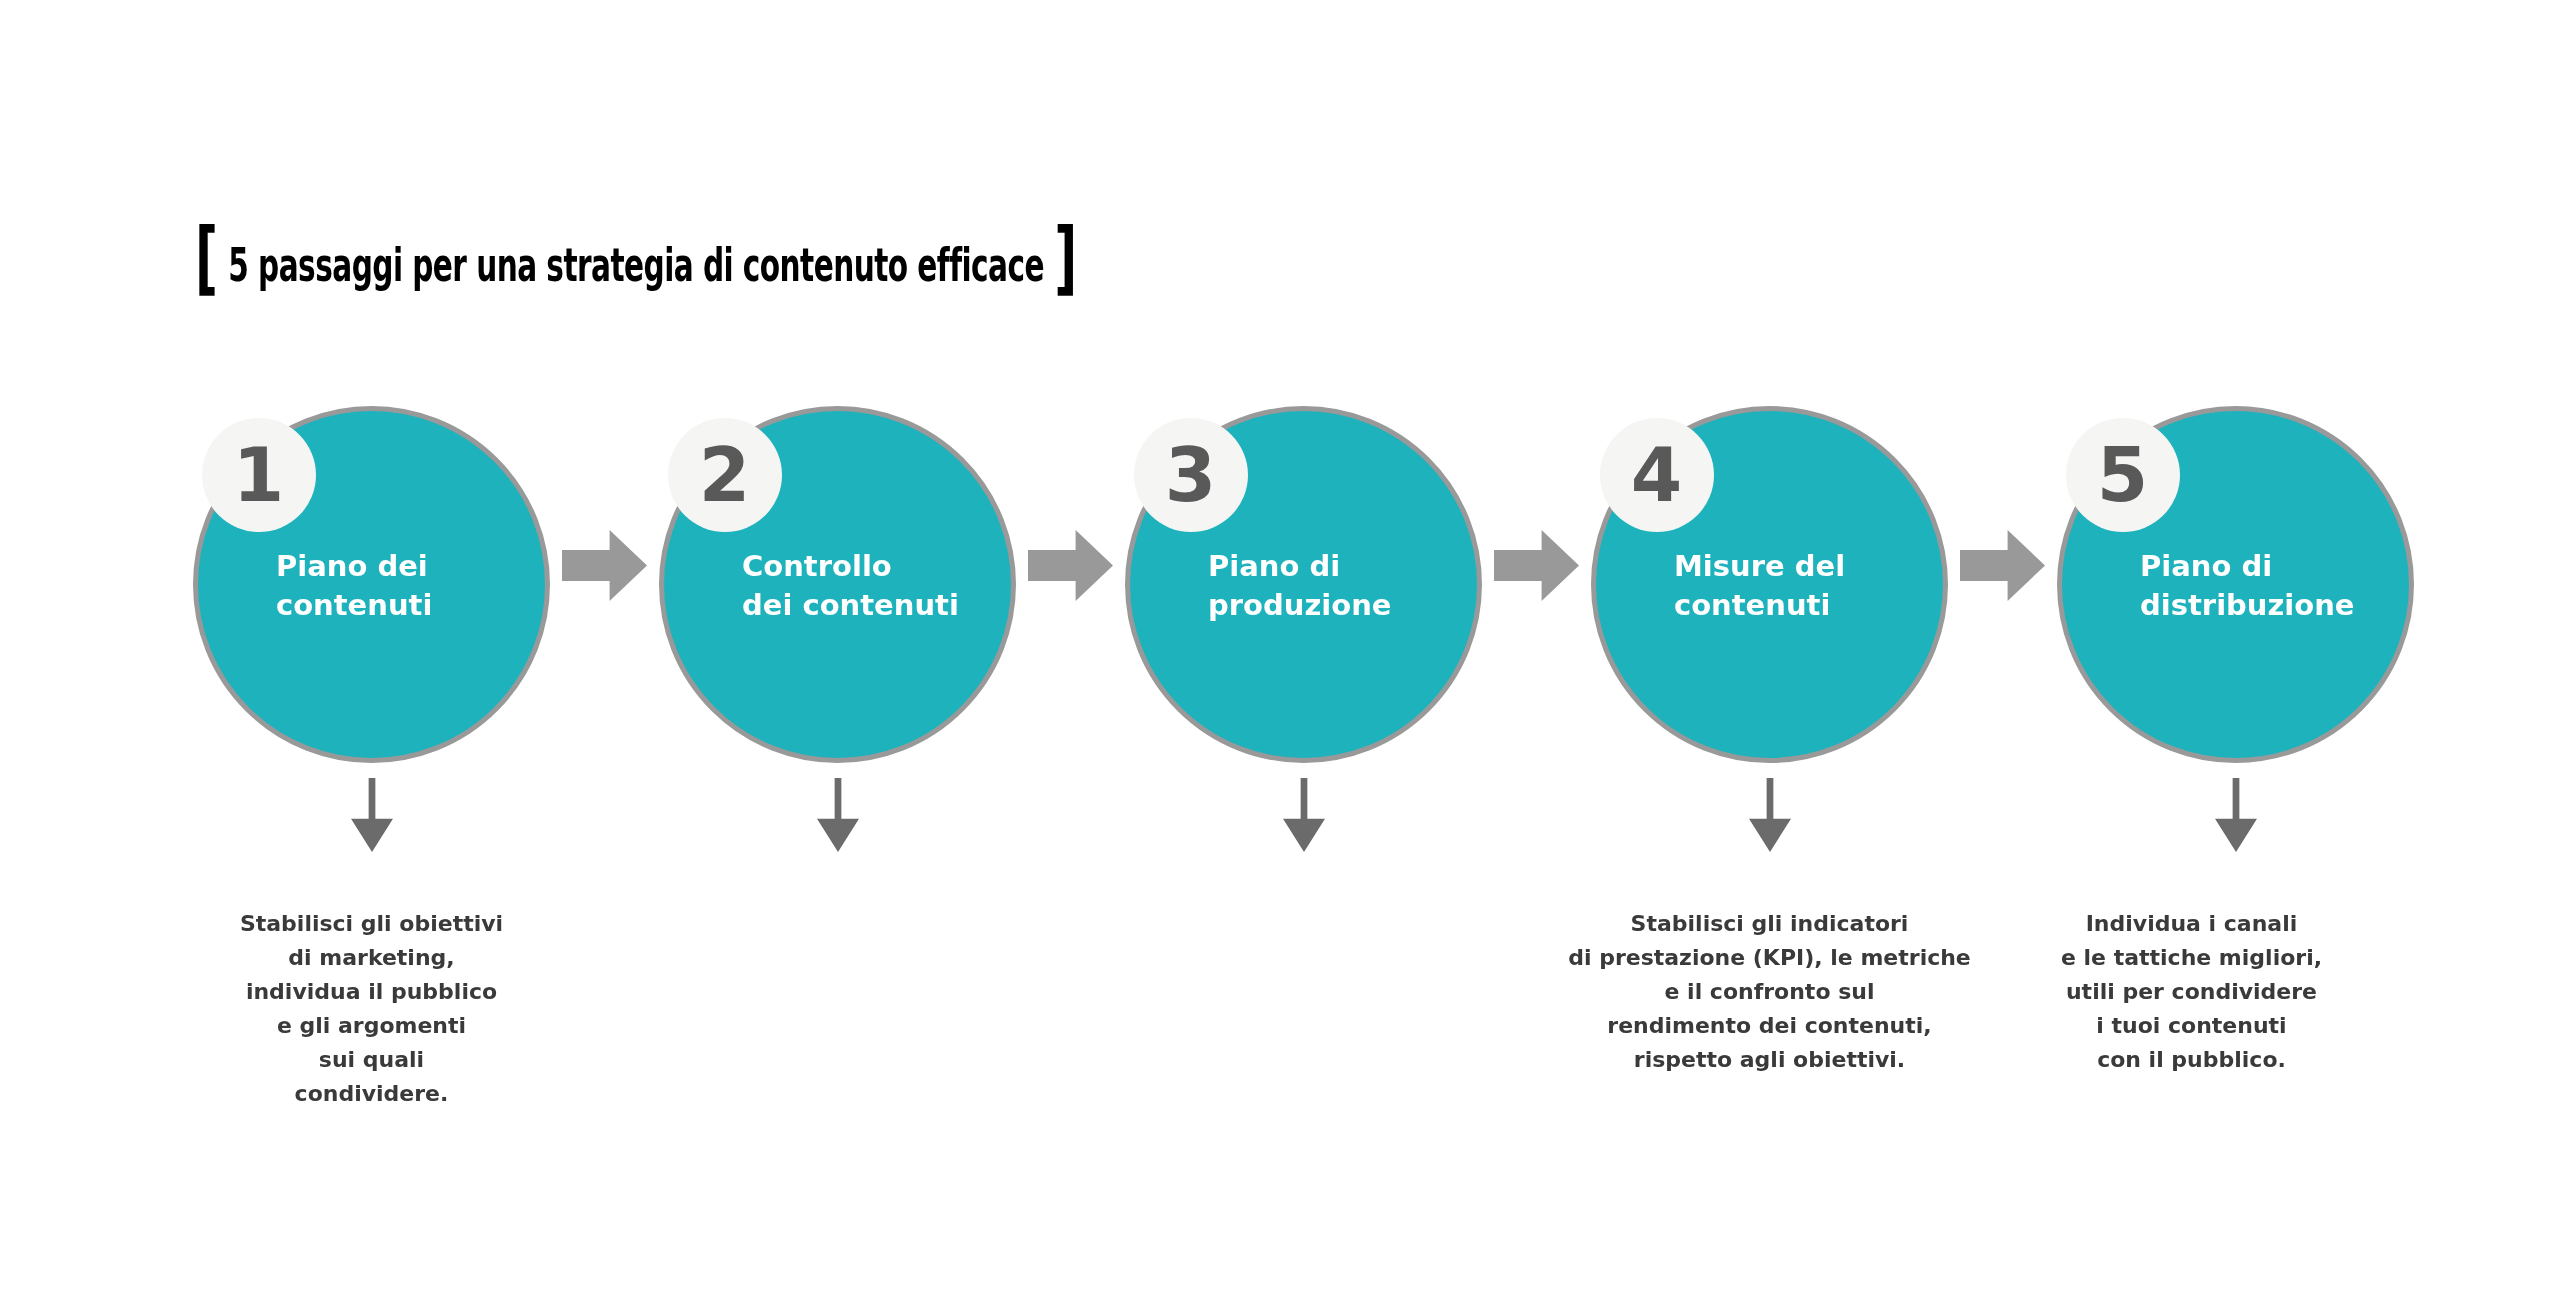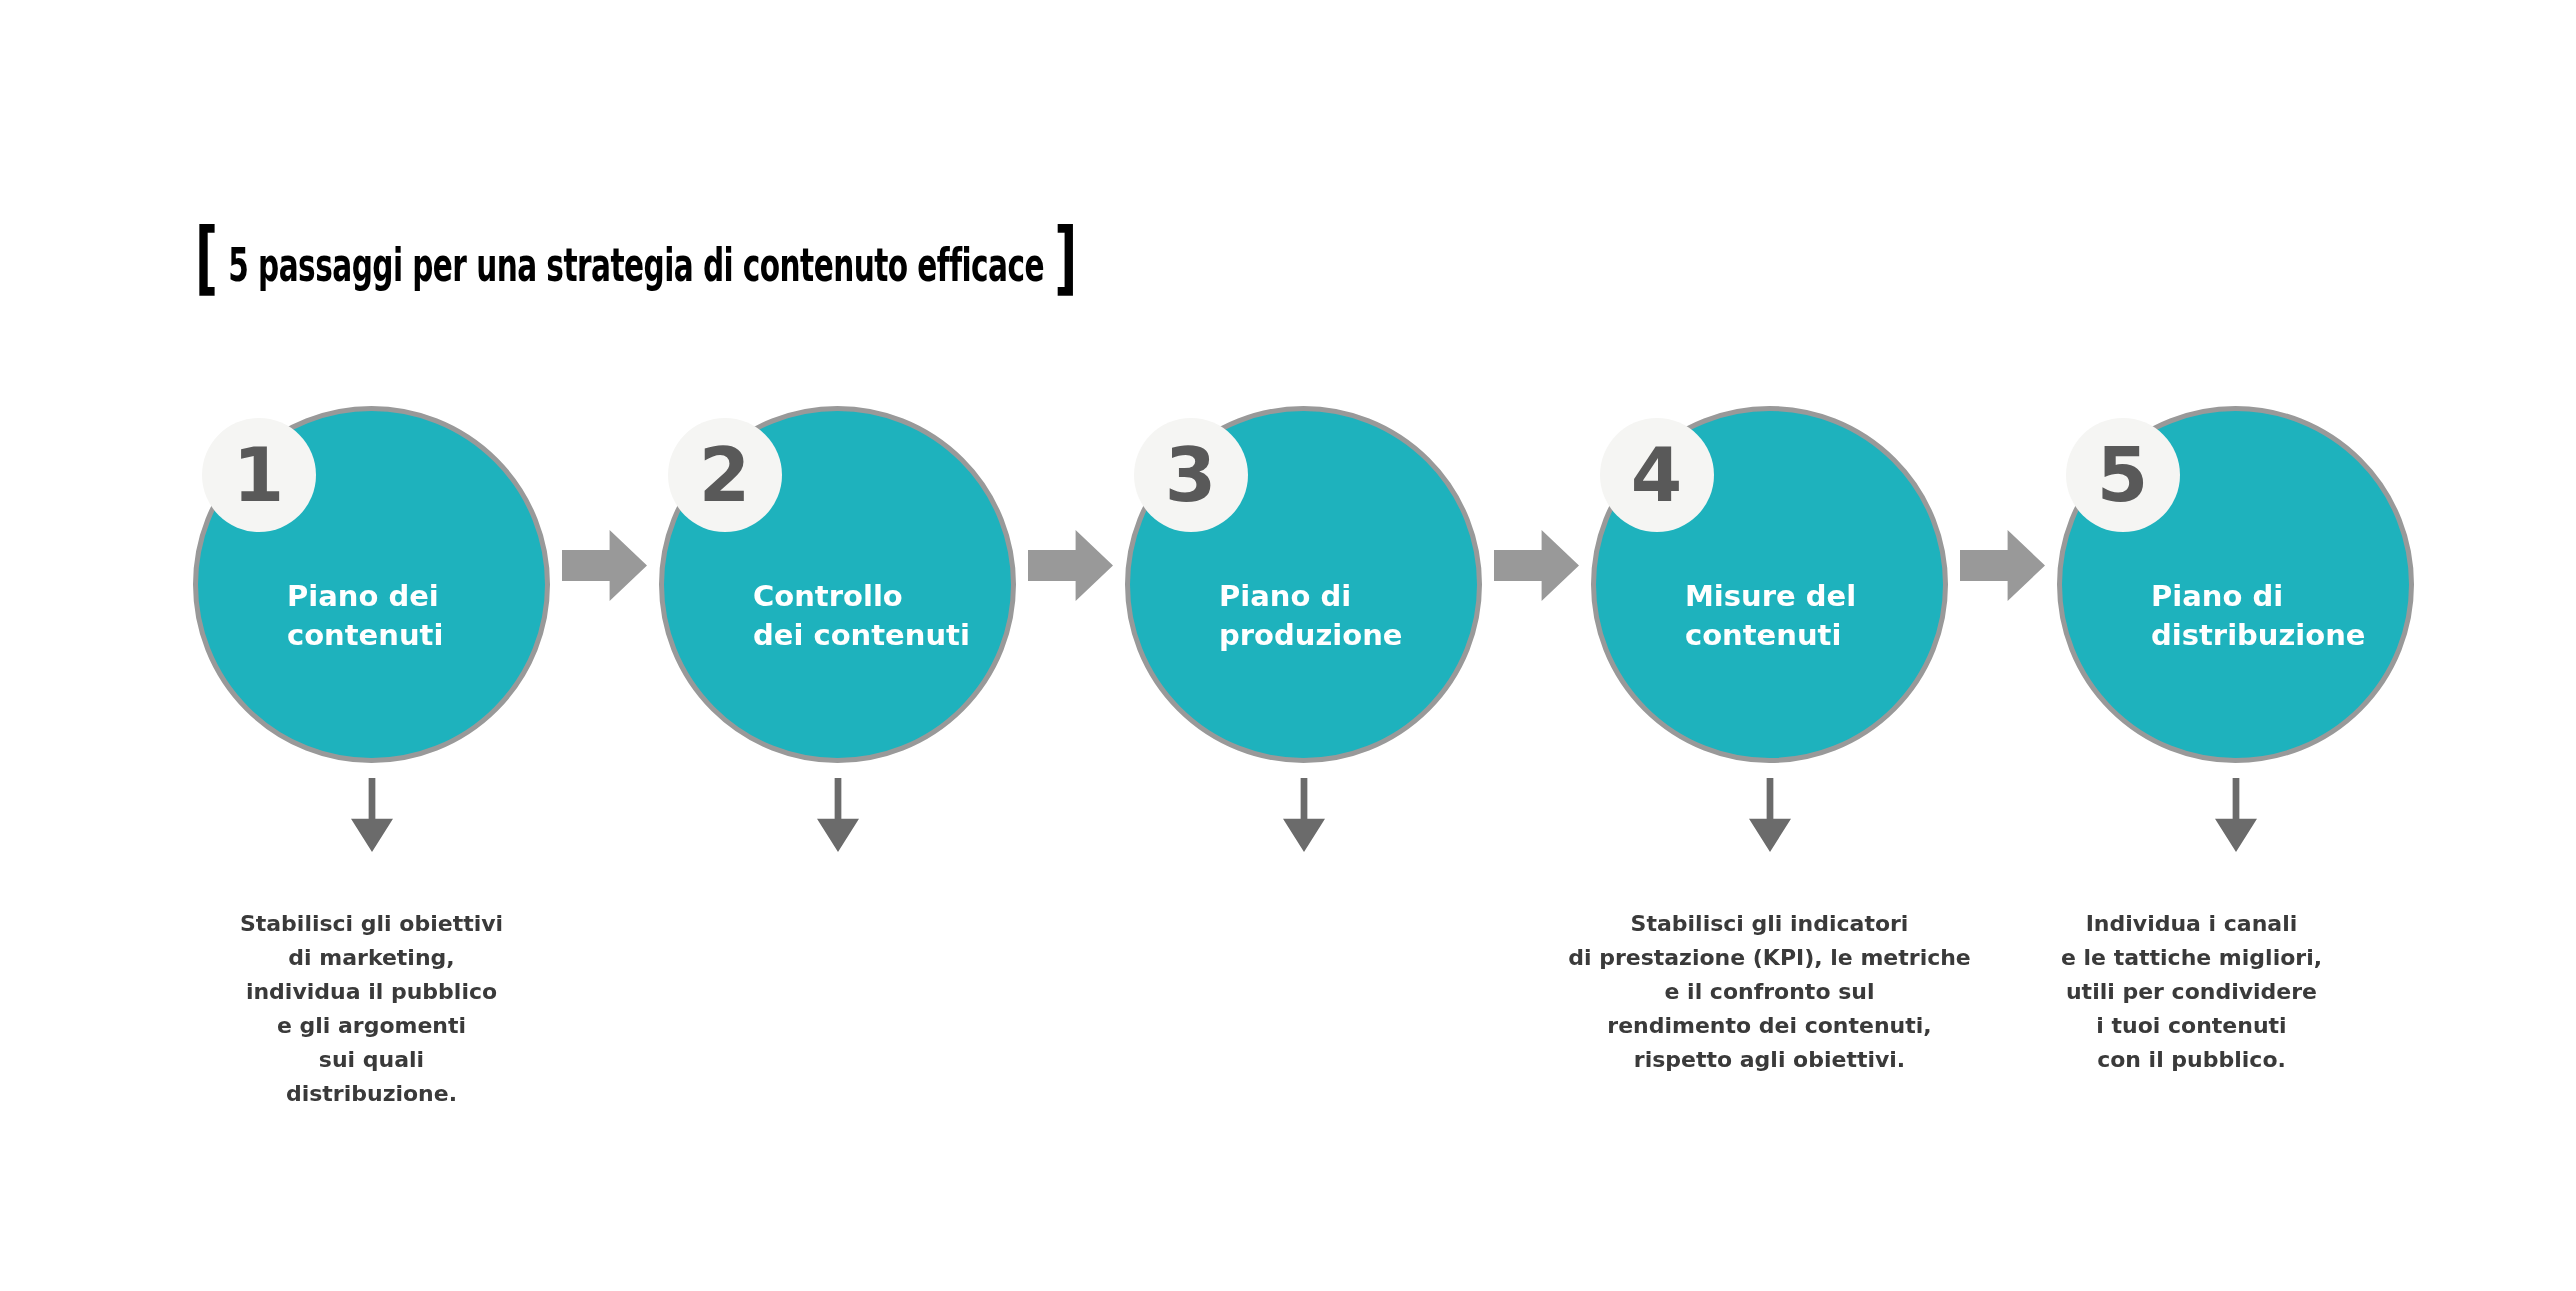--- a/index.html
+++ b/index.html
@@ -62,30 +62,29 @@
     justify-content: center;
   }
   .badge-number {
     font-size: 74px;
     font-weight: 700;
     color: #595959;
     line-height: 1;
   }
   .circle-label {
     position: absolute;
-    left: 89px;
+    left: 78px;
     top: 136px;
     width: 227px;
     color: #ffffff;
     font-size: 29px;
     font-weight: 700;
     line-height: 39px;
     white-space: pre-line;
     text-align: left;
-    margin-top: 30px;
   }
 
   
   .arrow-right {
     position: absolute;
     top: 530px;
     width: 85px;
     height: 71px;
     background: #999999;
     clip-path: polygon(0 28%, 56% 28%, 56% 0, 100% 50%, 56% 100%, 56% 72%, 0 72%);
@@ -131,21 +130,21 @@
     </div>
     <div class="circle-label">Piano dei
 contenuti</div>
   </div>
   <div class="arrow-down" style="left:351px"></div>
   <div class="description" style="left:154px">Stabilisci gli obiettivi
 di marketing,
 individua il pubblico
 e gli argomenti
 sui quali
-distribuzione.</div>
+condividere.</div>
 
   <div class="arrow-right" style="left:562px"></div>
 
   <div class="circle" style="left:659px">
     <div class="badge">
       <span class="badge-number">2</span>
     </div>
     <div class="circle-label">Controllo
 dei contenuti</div>
   </div>

